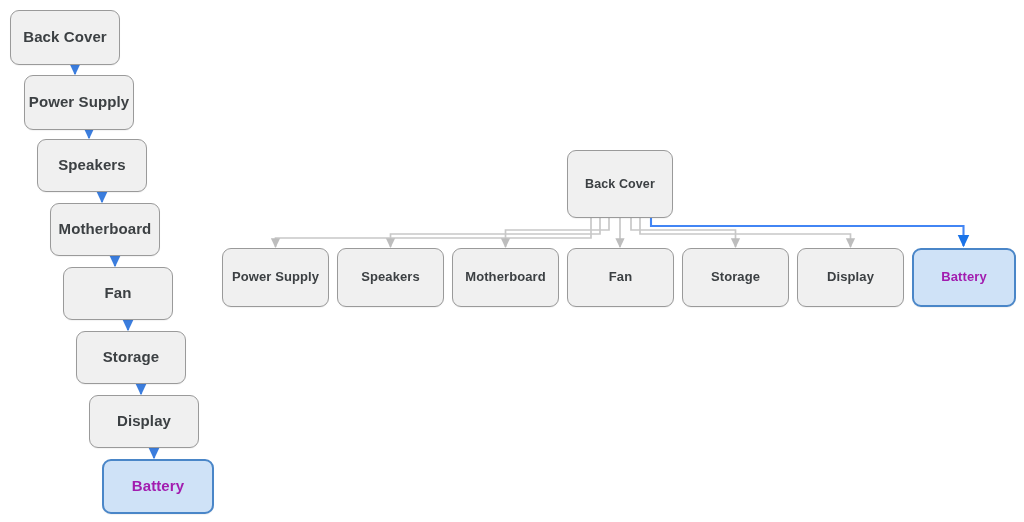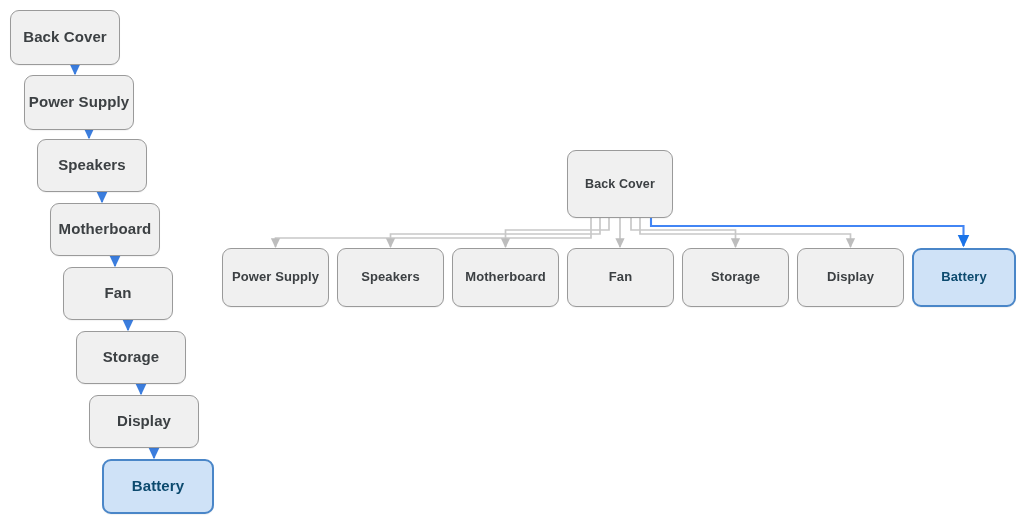--- a/index.html
+++ b/index.html
@@ -33,21 +33,21 @@
     color: #3c4043;
     font-weight: bold;
     line-height: 1.12;
     letter-spacing: 0.1px;
     box-shadow: 0 1px 1px rgba(0,0,0,0.05);
     z-index: 2;
   }
   .node.selected {
     background: #cfe2f7;
     border: 2px solid #4a86c8;
-    color: #0c4a6e;
+    color: #a21caf;
   }
   .col-node { font-size: 15px; }
   .tree-node { font-size: 13px; }
   .tree-root { font-size: 12.5px; }
 </style>
 </head>
 <body>
 
 <div id="canvas">
 

